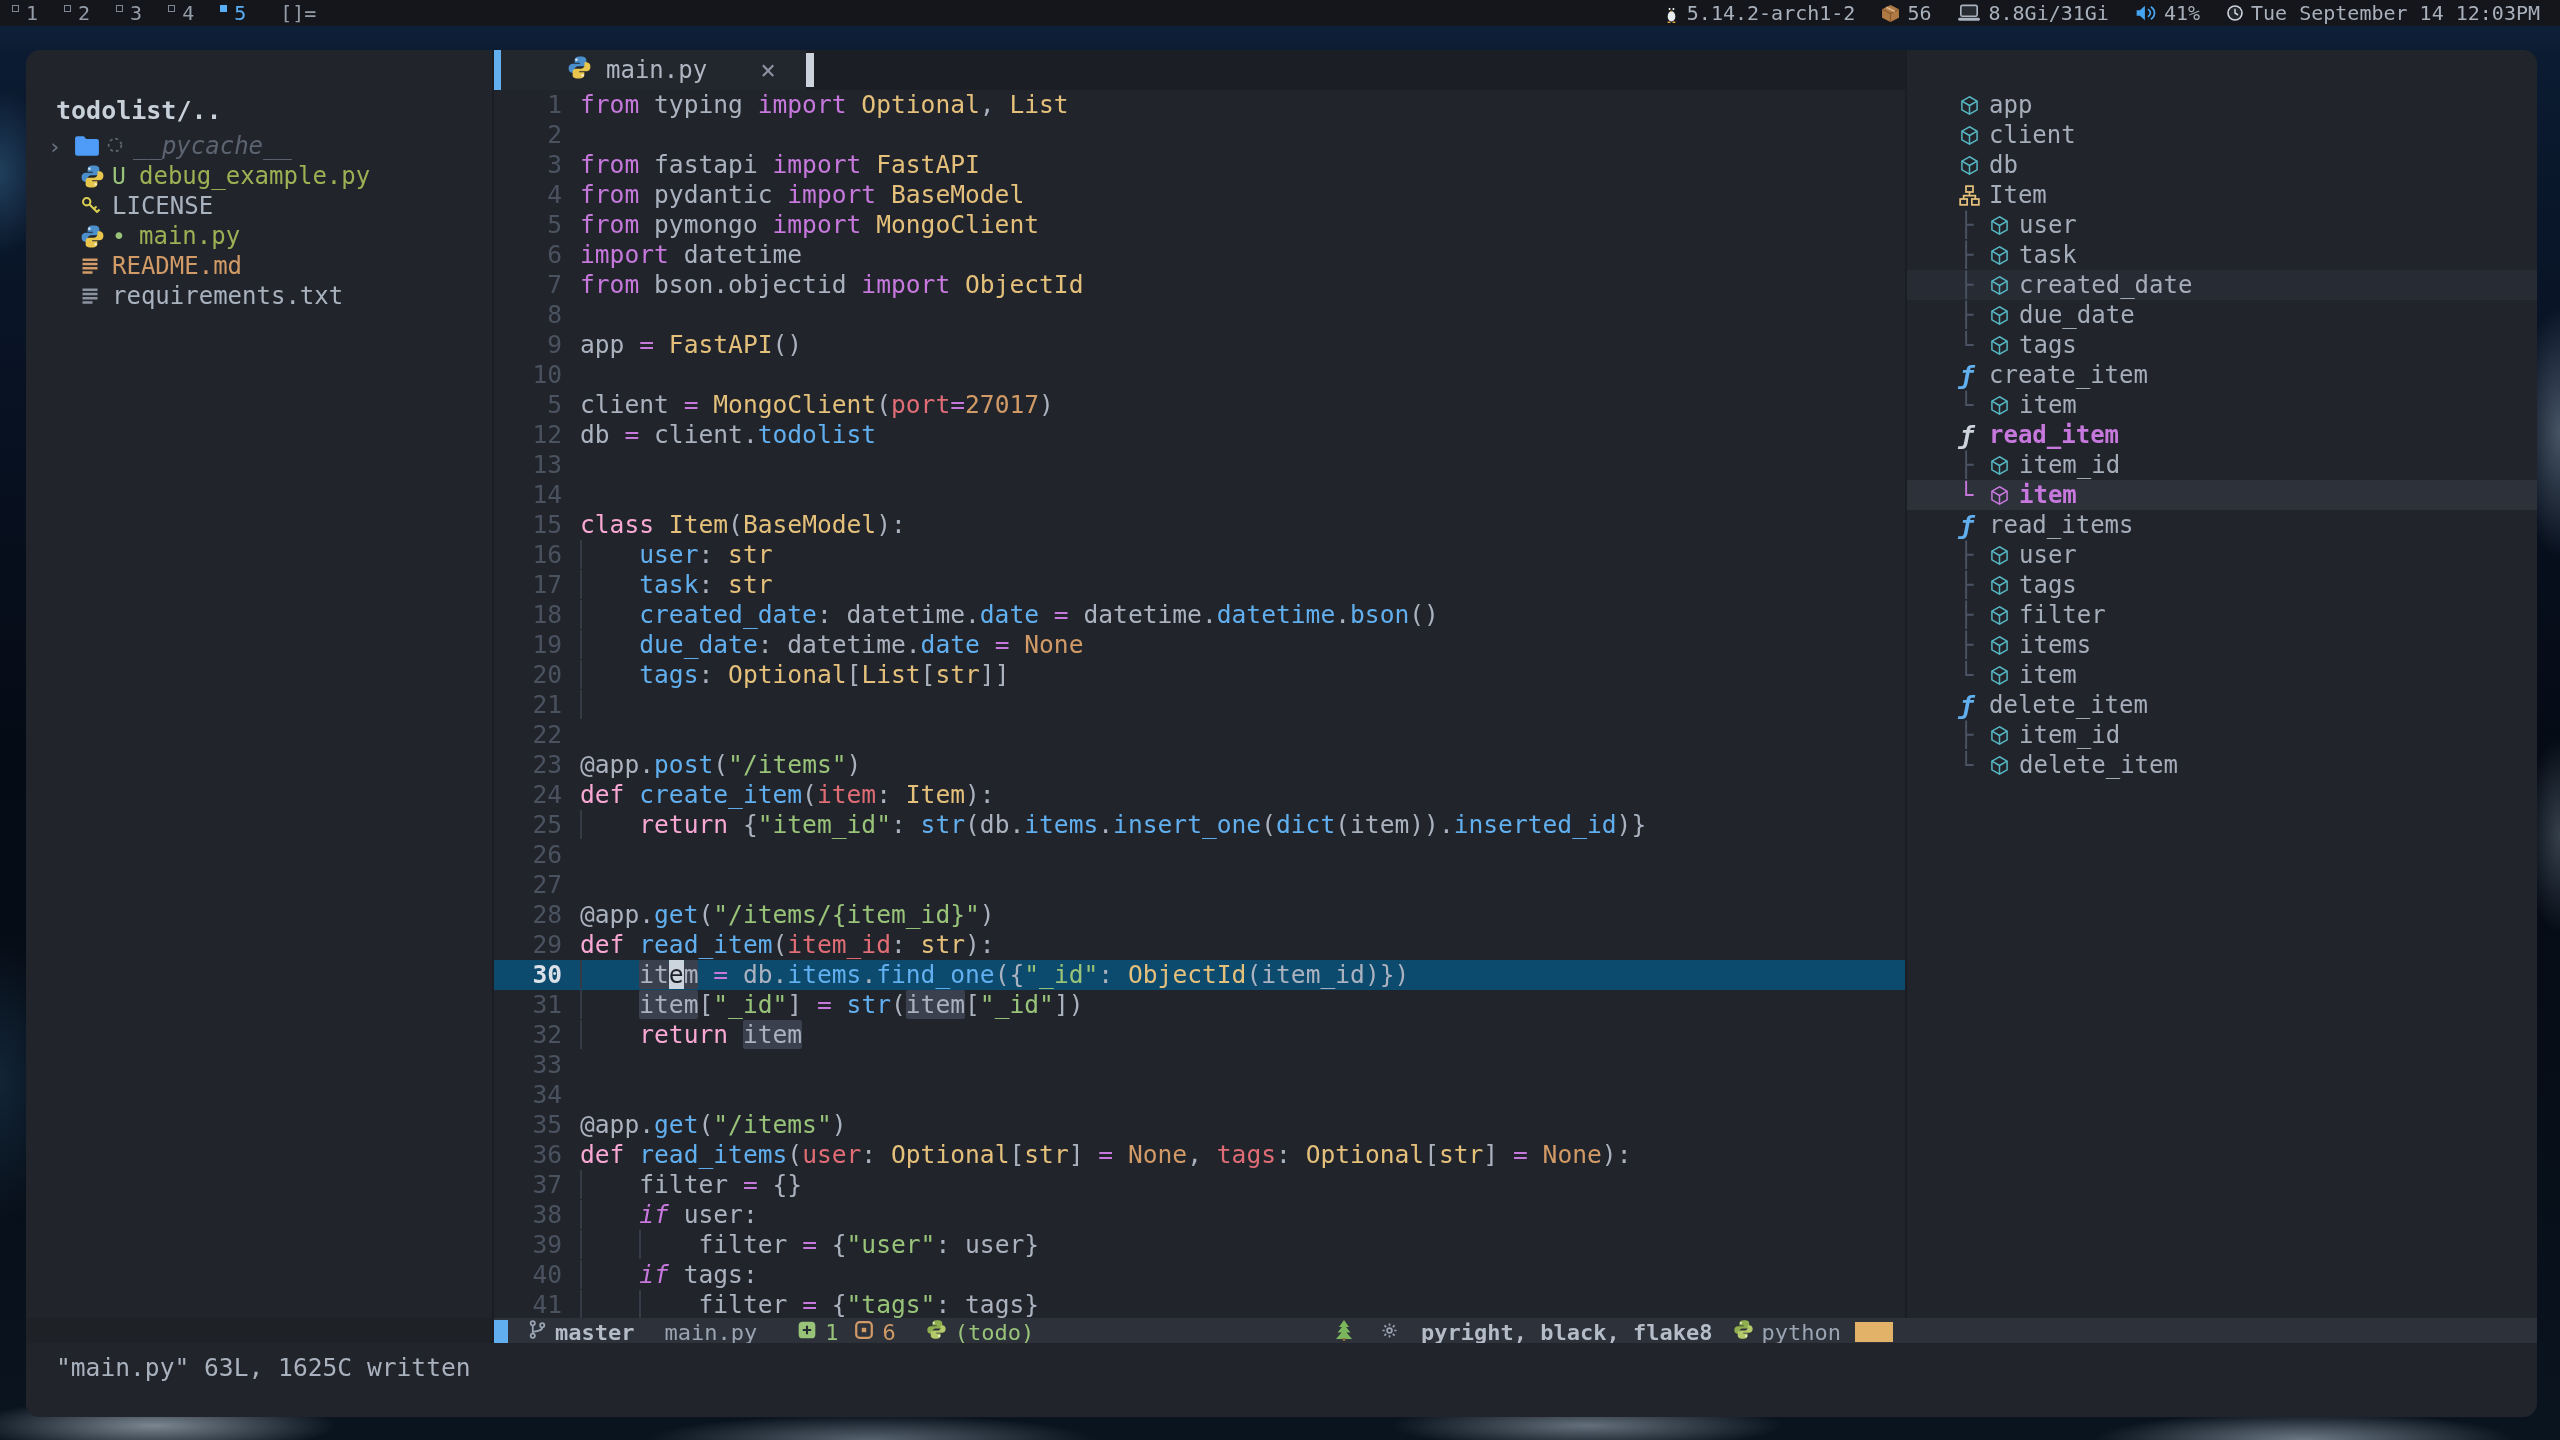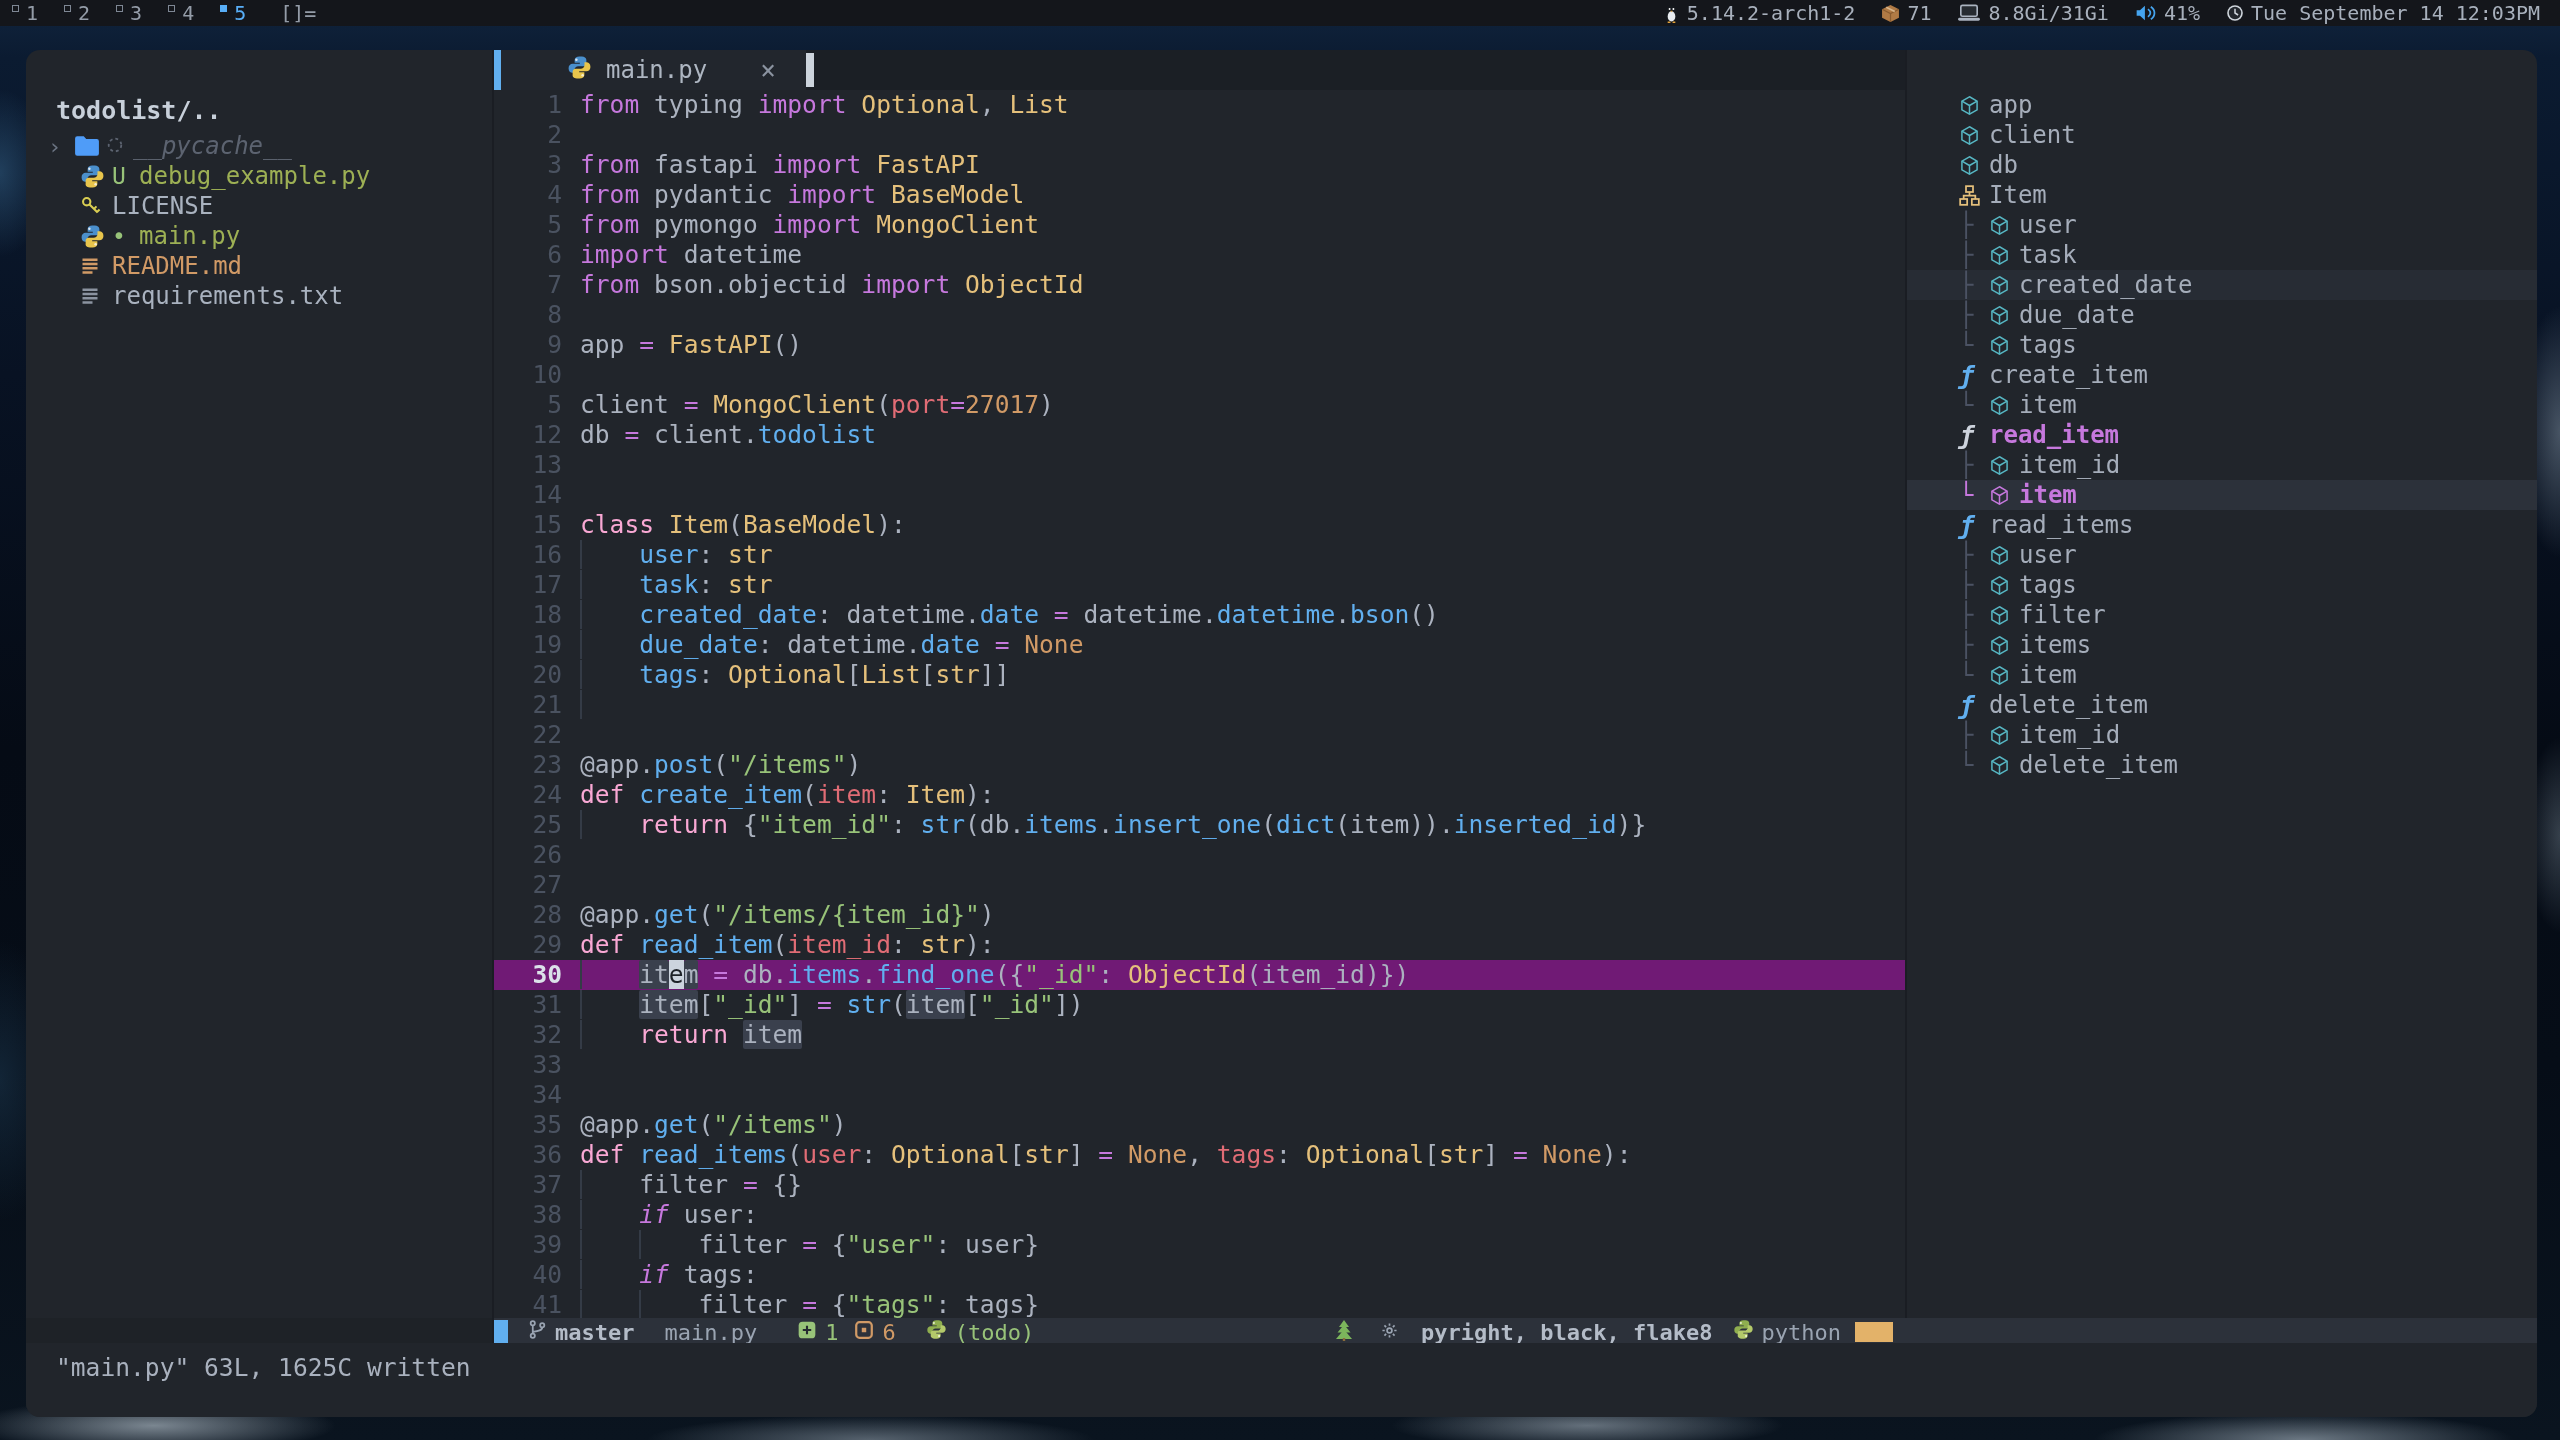--- a/index.html
+++ b/index.html
@@ -49,21 +49,21 @@
   .editor{position:absolute;left:468px;top:0;width:1411px;height:1268px;overflow:hidden}
   .tabbar{height:40px;background:#1b1f25;display:flex;align-items:stretch}
   .tab-accent{width:7px;background:#61afef}
   .tab{width:305px;background:#22262d;display:flex;align-items:center;padding-left:66px;gap:14px;color:#aeb6c2}
   .tab .close{margin-left:auto;margin-right:30px;color:#8b93a0;font-size:26px}
   .tab-cursor{width:8px;height:34px;margin-top:3px;background:#ccd3dc}
   .code{position:relative}
   .cl{display:flex;height:30px;line-height:30px;font-size:24.6px}
   .cl .ln{width:68px;text-align:right;color:#4a5260;flex:none}
   .cl .ct{margin-left:18px;white-space:pre}
-  .cl.current{background:#701a75}
+  .cl.current{background:#0c4a6e}
   .cl.current .ln{color:#dbe1e9;font-weight:bold}
   .ig{box-shadow:inset 2px 0 0 #343b46}
   .tk-d{color:#abb2bf}.tk-k{color:#c678dd}.tk-m{color:#c678dd}
   .tk-kb{color:#f9a8d4;font-weight:normal}.tk-ki{color:#c678dd;font-style:italic}
   .tk-b{color:#61afef}.tk-y{color:#e5c07b}.tk-g{color:#98c379}
   .tk-o{color:#d19a66}.tk-r{color:#e06c75}
   .tk-hl{background:#3a404d;border-radius:2px}
   .tk-cur{background:#ccd4de;color:#1d2127}
   
   .outline{position:absolute;left:1881px;top:40px;width:630px;height:1228px;overflow:hidden;font-size:24px}
@@ -135,21 +135,21 @@
     </span>
     <span class="tb-item">
       <span>
           <svg width="19" height="19" viewBox="0 0 18 18">
             <path d="M9 1 17 5v8l-8 4-8-4V5z" fill="#b07a45"></path>
             <path d="M1 5l8 4 8-4" stroke="#8a5c30" stroke-width="1.2" fill="none"></path>
             <path d="M9 9v8" stroke="#8a5c30" stroke-width="1.2"></path>
             <path d="M5 3l8 4" stroke="#d8b58a" stroke-width="1.6" fill="none"></path>
           </svg>
         </span>
-      <span>71</span>
+      <span>56</span>
     </span>
     <span class="tb-item">
       <span>
           <svg width="24" height="18" viewBox="0 0 22 16">
             <rect x="3.5" y="1" width="15" height="10" rx="1.5" fill="#262b31" stroke="#aab3c0" stroke-width="1.5"></rect>
             <rect x="1" y="12.4" width="20" height="2.6" rx="1.3" fill="#aab3c0"></rect>
           </svg>
         </span>
       <span>8.8Gi/31Gi</span>
     </span>

